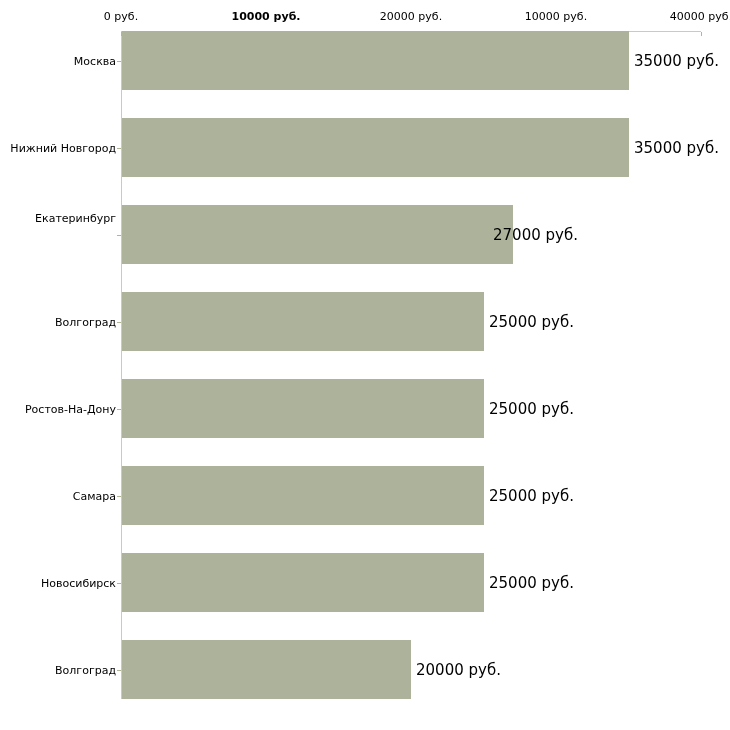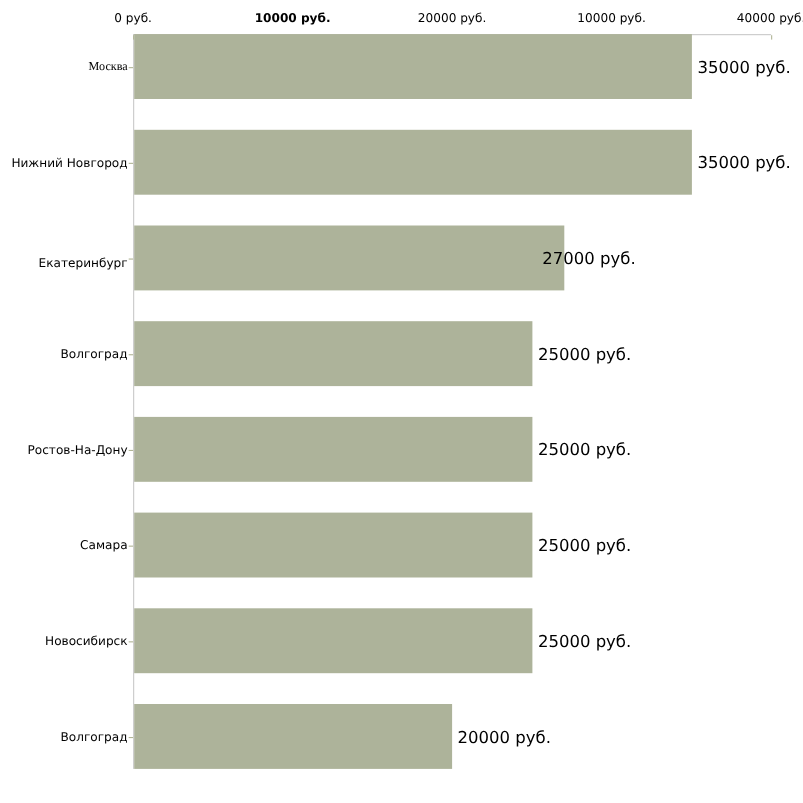--- a/index.html
+++ b/index.html
@@ -81,29 +81,29 @@
     <div class="x-tick-label" style="left: 266px; color: rgb(0, 0, 0); font-weight: bold;">10000 руб.</div>
     <div class="x-tick-mark" style="left: 266px; top: 32px; background: rgb(177, 181, 150);"></div>
     <div class="x-tick-label" style="left: 411px; color: rgb(0, 0, 0);">20000 руб.</div>
     <div class="x-tick-mark" style="left: 411px; top: 32px; background: rgb(177, 181, 150);"></div>
     <div class="x-tick-label" style="left: 556px; color: rgb(0, 0, 0);">10000 руб.</div>
     <div class="x-tick-mark" style="left: 556px; top: 32px; background: rgb(177, 181, 150);"></div>
     <div class="x-tick-label" style="left: 701px; color: rgb(0, 0, 0);">40000 руб.</div>
     <div class="x-tick-mark" style="left: 701px; top: 32px; background: rgb(177, 181, 150);"></div>
     <div class="bar" style="left: 122px; top: 31px; width: 507px; height: 59px; background: rgb(173, 179, 154);"></div>
     <div class="cat-tick" style="left: 117px; top: 61px; background: rgb(177, 181, 150);"></div>
-    <div class="cat-label" style="right: 614px; top: 60.5px; color: rgb(0, 0, 0); font-family: Liberation Serif, serif;">Москва</div>
+    <div class="cat-label" style="right: 614px; top: 60.5px; color: rgb(0, 0, 0);">Москва</div>
     <div class="val-label" style="left: 634px; top: 60.5px; color: rgb(0, 0, 0);">35000 руб.</div>
     <div class="bar" style="left: 122px; top: 118px; width: 507px; height: 59px; background: rgb(173, 179, 154);"></div>
     <div class="cat-tick" style="left: 117px; top: 148px; background: rgb(177, 181, 150);"></div>
     <div class="cat-label" style="right: 614px; top: 147.5px; color: rgb(0, 0, 0);">Нижний Новгород</div>
     <div class="val-label" style="left: 634px; top: 147.5px; color: rgb(0, 0, 0);">35000 руб.</div>
     <div class="bar" style="left: 122px; top: 205px; width: 391px; height: 59px; background: rgb(173, 179, 154);"></div>
     <div class="cat-tick" style="left: 117px; top: 235px; background: rgb(177, 181, 150);"></div>
-    <div class="cat-label" style="right: 614px; top: 239px; color: rgb(0, 0, 0);">Екатеринбург</div>
+    <div class="cat-label" style="right: 614px; top: 218px; color: rgb(0, 0, 0);">Екатеринбург</div>
     <div class="val-label" style="left: 493px; top: 234.5px; color: rgb(0, 0, 0);">27000 руб.</div>
     <div class="bar" style="left: 122px; top: 292px; width: 362px; height: 59px; background: rgb(173, 179, 154);"></div>
     <div class="cat-tick" style="left: 117px; top: 322px; background: rgb(177, 181, 150);"></div>
     <div class="cat-label" style="right: 614px; top: 321.5px; color: rgb(0, 0, 0);">Волгоград</div>
     <div class="val-label" style="left: 489px; top: 321.5px; color: rgb(0, 0, 0);">25000 руб.</div>
     <div class="bar" style="left: 122px; top: 379px; width: 362px; height: 59px; background: rgb(173, 179, 154);"></div>
     <div class="cat-tick" style="left: 117px; top: 409px; background: rgb(177, 181, 150);"></div>
     <div class="cat-label" style="right: 614px; top: 408.5px; color: rgb(0, 0, 0);">Ростов-На-Дону</div>
     <div class="val-label" style="left: 489px; top: 408.5px; color: rgb(0, 0, 0);">25000 руб.</div>
     <div class="bar" style="left: 122px; top: 466px; width: 362px; height: 59px; background: rgb(173, 179, 154);"></div>

